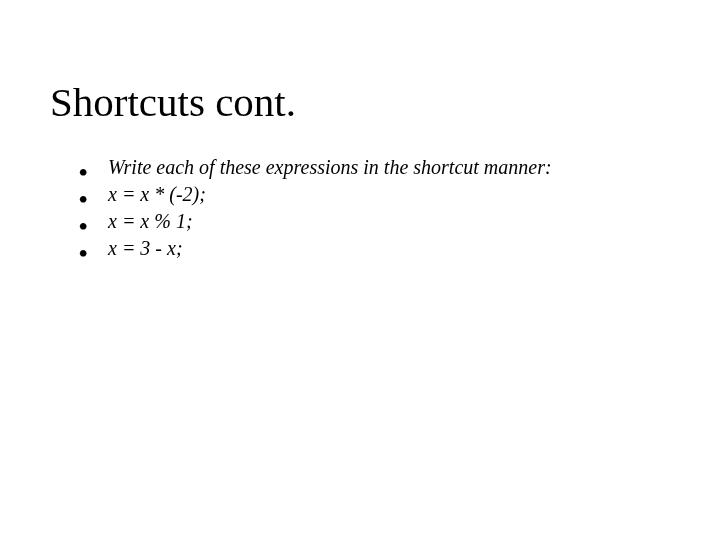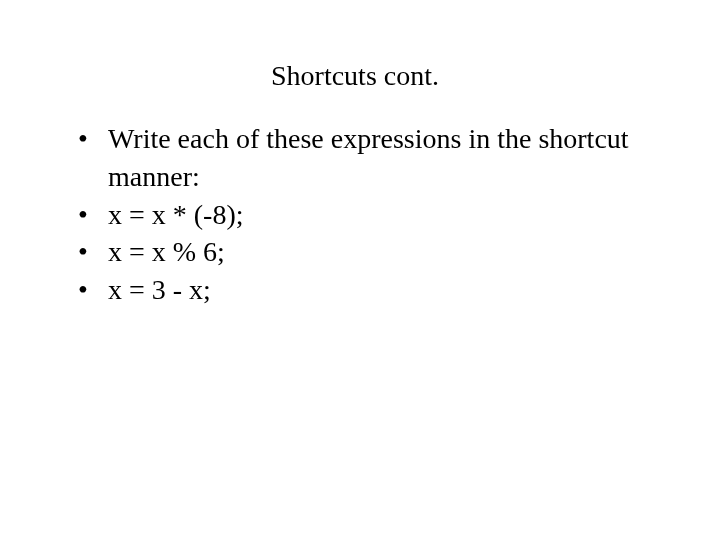--- a/index.html
+++ b/index.html
@@ -9,47 +9,47 @@
     }
     body {
       width: 720px;
       height: 540px;
       background: #ffffff;
       font-family: "Times New Roman", Times, serif;
       color: #000000;
       padding: 40px 60px 40px 50px;
     }
     .title {
-      font-size: 28px;
-      text-align: center;
+      font-size: 41px;
       margin-bottom: 28px;
-      margin-top: 20px;
+      margin-top: 38px;
       font-weight: normal;
     }
     .bullet-list {
       list-style: none;
       padding-left: 28px;
     }
     .bullet-item {
-      font-size: 28px;
+      font-size: 20px;
       line-height: 1.35;
       position: relative;
       padding-left: 30px;
+      font-style: italic;
     }
     .bullet-item::before {
       content: "•";
       position: absolute;
       left: 0;
       top: 0;
       font-size: 28px;
     }
   </style>
 </head>
 <body>
 
 <h1 class="title">Shortcuts cont.</h1>
 
 <ul class="bullet-list">
   <li class="bullet-item">Write each of these expressions in the shortcut manner:</li>
-  <li class="bullet-item">x = x * (-8);</li>
-  <li class="bullet-item">x = x % 6;</li>
+  <li class="bullet-item">x = x * (-2);</li>
+  <li class="bullet-item">x = x % 1;</li>
   <li class="bullet-item"> x = 3 - x;</li>
 </ul>
 
 </body></html>

